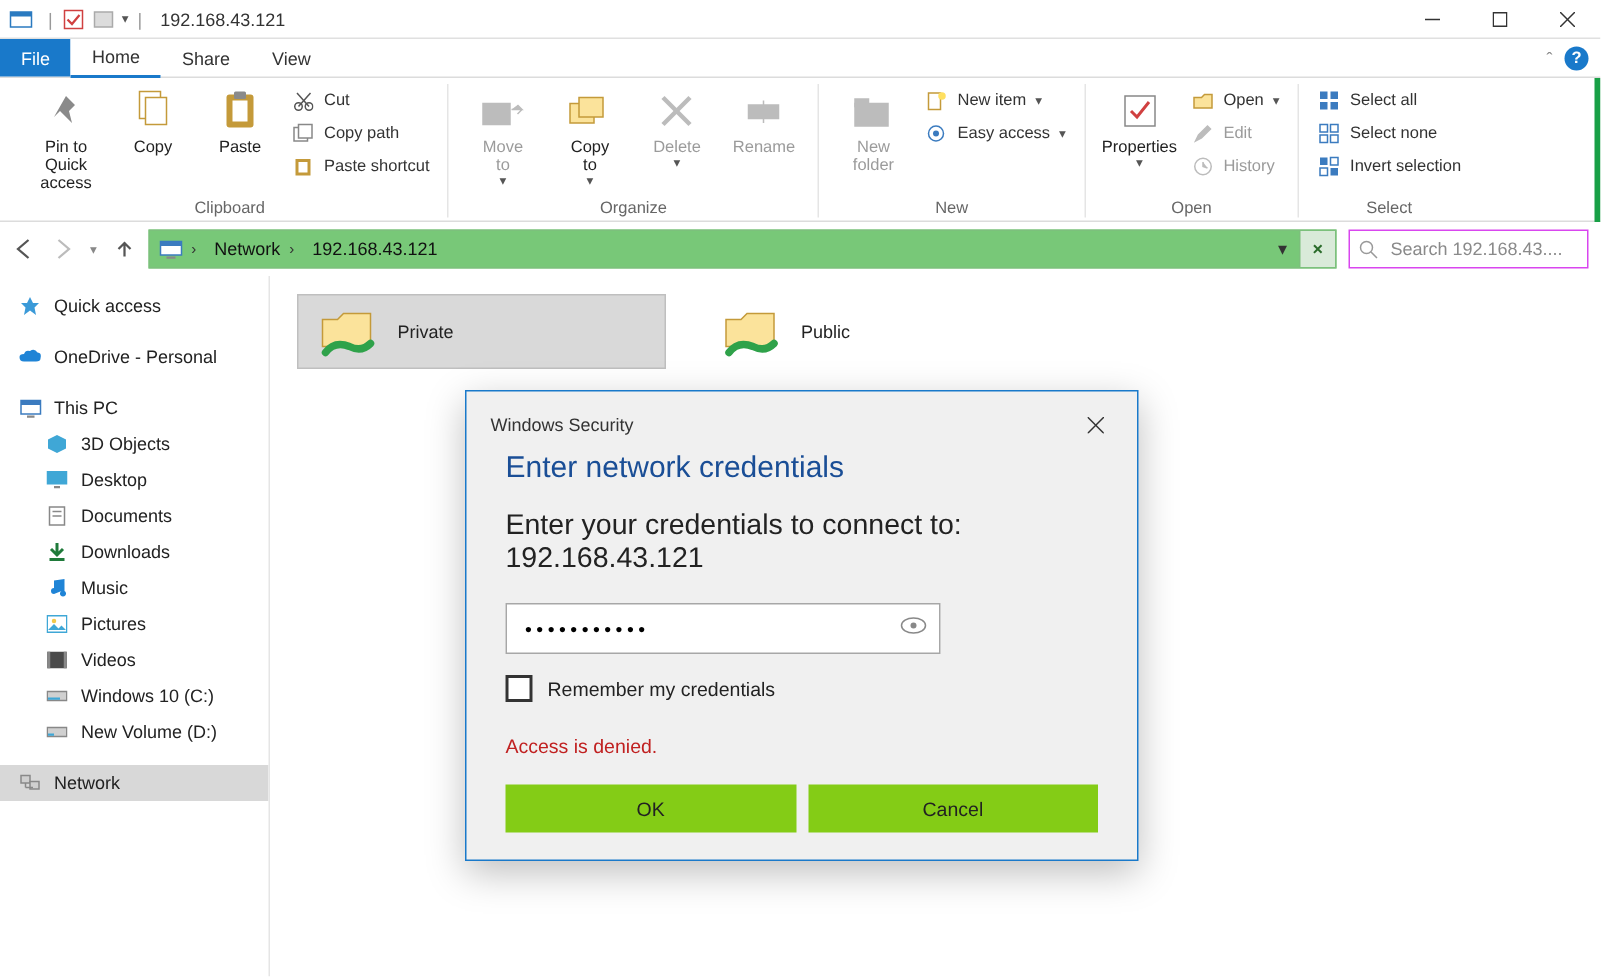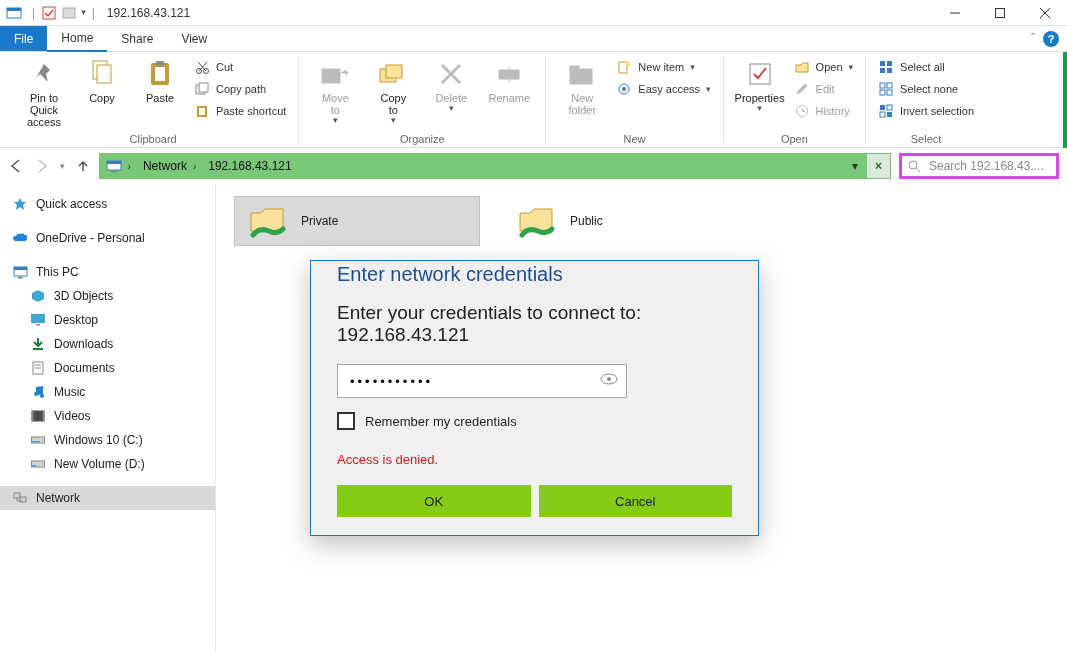--- a/index.html
+++ b/index.html
@@ -41,27 +41,27 @@
   
   .navrow { height:36px; display:flex; align-items:center; padding:0 8px; gap:8px; }
   .nav-arrows { display:flex; align-items:center; gap:10px; color:#888; }
   .nav-arrows .enabled { color:#555; }
   .addrbar { flex:1; height:26px; border:1px solid #7cc07c; background:#78c878; display:flex; align-items:center; position:relative; }
   .addrbar .seg { display:flex; align-items:center; height:100%; padding:0 6px; color:#111; }
   .addrbar .seg .chev { margin-left:6px; color:#333; font-size:10px; }
   .addrbar .tail { margin-left:auto; display:flex; align-items:center; }
   .addr-dd { width:18px; height:24px; display:flex;align-items:center;justify-content:center; color:#333;}
   .addr-refresh { width:24px;height:24px; background:#d9ead9; border-left:1px solid #7cc07c; display:flex;align-items:center;justify-content:center; margin-left:2px;}
-  .searchbox { width:160px; height:26px; border:3px solid #d946ef; display:flex; align-items:center; padding:0 6px; color:#888; gap:6px;}
+  .searchbox { width:160px; height:26px; border:1px solid #d946ef; display:flex; align-items:center; padding:0 6px; color:#888; gap:6px;}
   .searchbox input { border:none; outline:none; font-size:12px; color:#333; flex:1; background:transparent;}
   .searchbox input::placeholder { color:#8a8a8a; }
 
   
   .mainsplit { display:flex; height:calc(651px - 26px - 26px - 96px - 36px); }
-  .sidebar { width:216px; border-right:1px solid #e5e5e5; padding:8px 0; overflow:auto; }
+  .sidebar { width:180px; border-right:1px solid #e5e5e5; padding:8px 0; overflow:auto; }
   .side-item { display:flex; align-items:center; gap:8px; padding:3px 12px; height:24px; cursor:default; }
   .side-item.indent { padding-left:30px; }
   .side-item.sel { background:#d8d8d8; }
   .side-item .sic { width:16px;height:16px; display:flex;align-items:center;justify-content:center; }
   .side-spacer { height:10px; }
 
   .contentpane { flex:1; position:relative; padding:12px 18px; }
   .folders { display:flex; gap:24px; }
   .netfolder { display:flex; align-items:center; width:246px; height:50px; padding:0 12px; gap:14px; }
   .netfolder.sel { background:#d9d9d9; border:1px solid #bfbfbf; }
@@ -480,43 +480,53 @@
           <svg width="14" height="12">
             <rect x="0" y="0" width="14" height="9" fill="#3fa7d6"></rect>
             <rect x="5" y="10" width="4" height="1.5" fill="#888"></rect>
           </svg>
         </span>
       <span>Desktop</span>
     </div>
     <div class="side-item indent">
       <span class="sic">
           <svg width="12" height="14">
-            <path d="M6 1 L6 8 M2 5 L6 9 L10 5" stroke="#1f7a3a" fill="none" stroke-width="2"></path>
-            <line x1="1" y1="12" x2="11" y2="12" stroke="#1f7a3a" stroke-width="2"></line>
-          </svg>
-        </span>
-      <span>Downloads</span>
-    </div>
-    <div class="side-item indent">
-      <span class="sic">
-          <svg width="12" height="14">
             <rect x="1" y="1" width="10" height="12" fill="#fff" stroke="#888"></rect>
             <line x1="3" y1="4" x2="9" y2="4" stroke="#888"></line>
             <line x1="3" y1="7" x2="9" y2="7" stroke="#888"></line>
           </svg>
         </span>
       <span>Documents</span>
     </div>
     <div class="side-item indent">
       <span class="sic">
           <svg width="12" height="14">
+            <path d="M6 1 L6 8 M2 5 L6 9 L10 5" stroke="#1f7a3a" fill="none" stroke-width="2"></path>
+            <line x1="1" y1="12" x2="11" y2="12" stroke="#1f7a3a" stroke-width="2"></line>
+          </svg>
+        </span>
+      <span>Downloads</span>
+    </div>
+    <div class="side-item indent">
+      <span class="sic">
+          <svg width="12" height="14">
             <path d="M4 11 A2 2 0 1 1 4 7 L4 2 L11 1 L11 9 A2 2 0 1 1 9 9" fill="#1f84d6"></path>
           </svg>
         </span>
       <span>Music</span>
+    </div>
+    <div class="side-item indent">
+      <span class="sic">
+          <svg width="14" height="12">
+            <rect x="0.5" y="0.5" width="13" height="11" fill="#fff" stroke="#3fa7d6"></rect>
+            <circle cx="5" cy="4" r="1.5" fill="#f2c94c"></circle>
+            <path d="M1 10 L5 6 L8 9 L10 7 L13 10 Z" fill="#3fa7d6"></path>
+          </svg>
+        </span>
+      <span>Pictures</span>
     </div>
     <div class="side-item indent">
       <span class="sic">
           <svg width="14" height="12">
             <rect x="0.5" y="0.5" width="13" height="11" fill="#4a4a4a"></rect>
             <rect x="0.5" y="0.5" width="2" height="11" fill="#888"></rect>
             <rect x="11.5" y="0.5" width="2" height="11" fill="#888"></rect>
           </svg>
         </span>
       <span>Videos</span>
@@ -571,20 +581,29 @@
             <path d="M6 34 Q12 26 22 30 Q30 34 36 28" stroke="#2fa24a" stroke-width="5" fill="none" stroke-linecap="round"></path>
           </svg>
         </div>
         <span class="nf-name">Public</span>
       </div>
     </div>
   </div>
 </div>
 
 <div class="dialog">
+  <div class="dlg-title">
+    <span>Windows Security</span>
+    <span class="dlg-close">
+      <svg width="11" height="11">
+          <line x1="0" y1="0" x2="11" y2="11" stroke="#333"></line>
+          <line x1="11" y1="0" x2="0" y2="11" stroke="#333"></line>
+        </svg>
+    </span>
+  </div>
   <div class="dlg-head">Enter network credentials</div>
   <div class="dlg-body">
     <div class="dlg-msg">Enter your credentials to connect to: 192.168.43.121</div>
     <div class="dlg-input password">
       <input type="text" readonly="" value="•••••••••••" style="">
       <span class="eye">
         <svg width="18" height="14">
             <ellipse cx="9" cy="7" rx="8" ry="5" fill="none" stroke="#888"></ellipse>
             <circle cx="9" cy="7" r="2" fill="#888"></circle>
           </svg>

